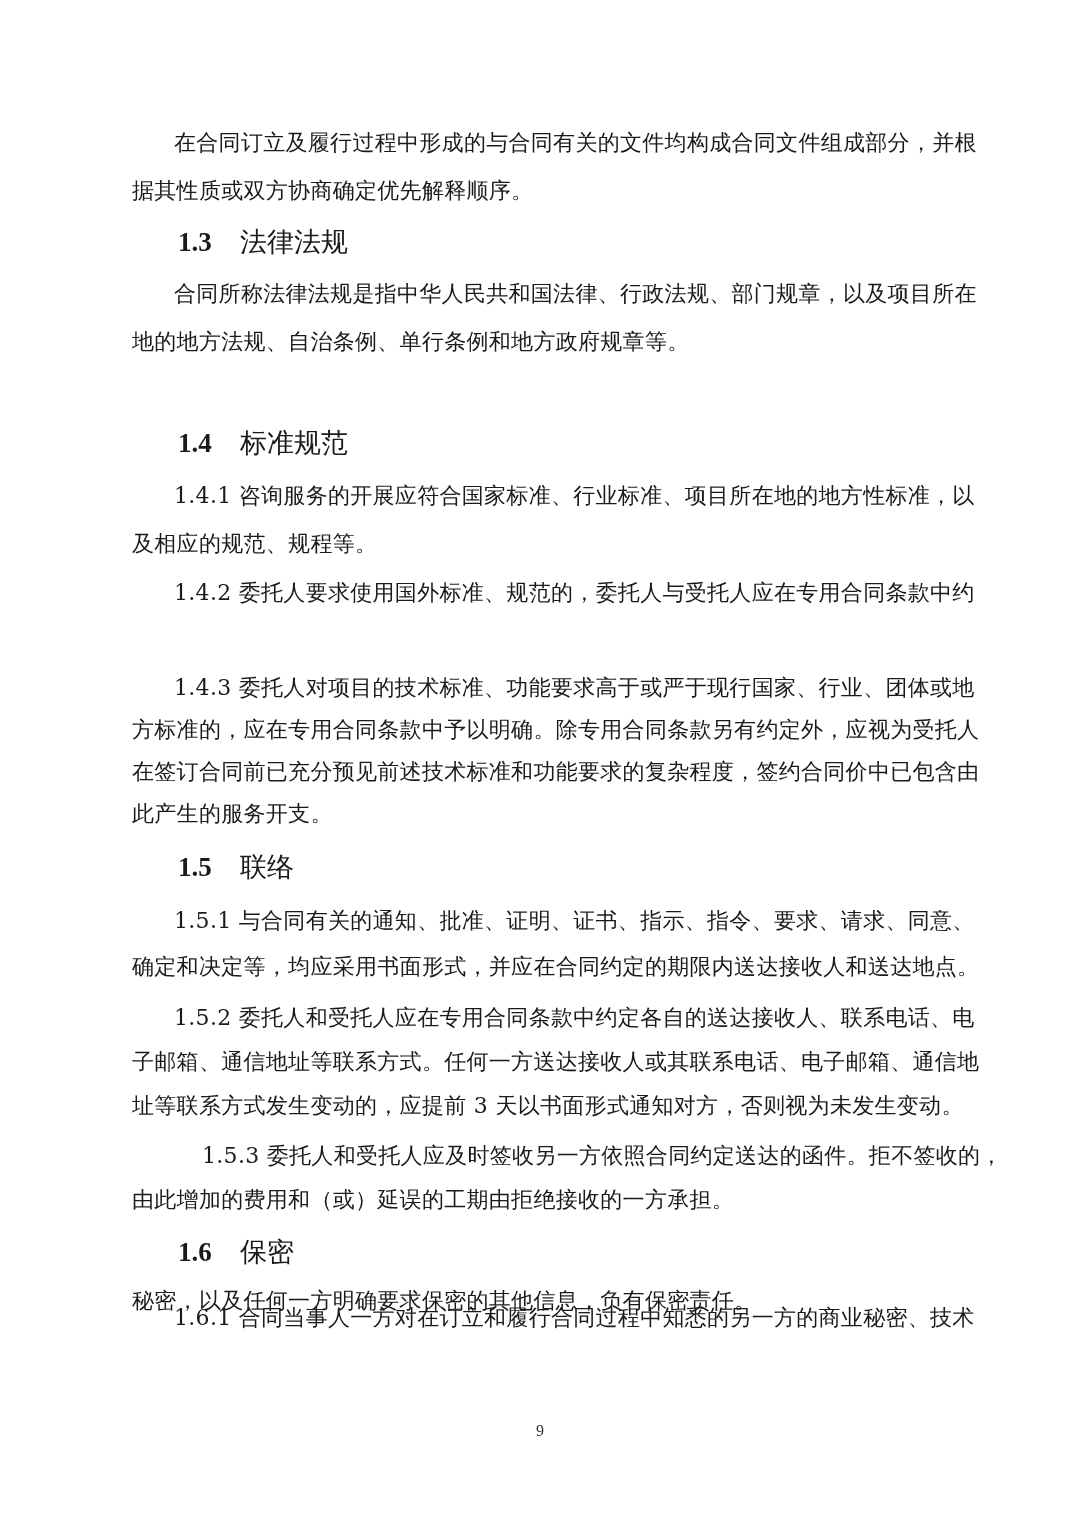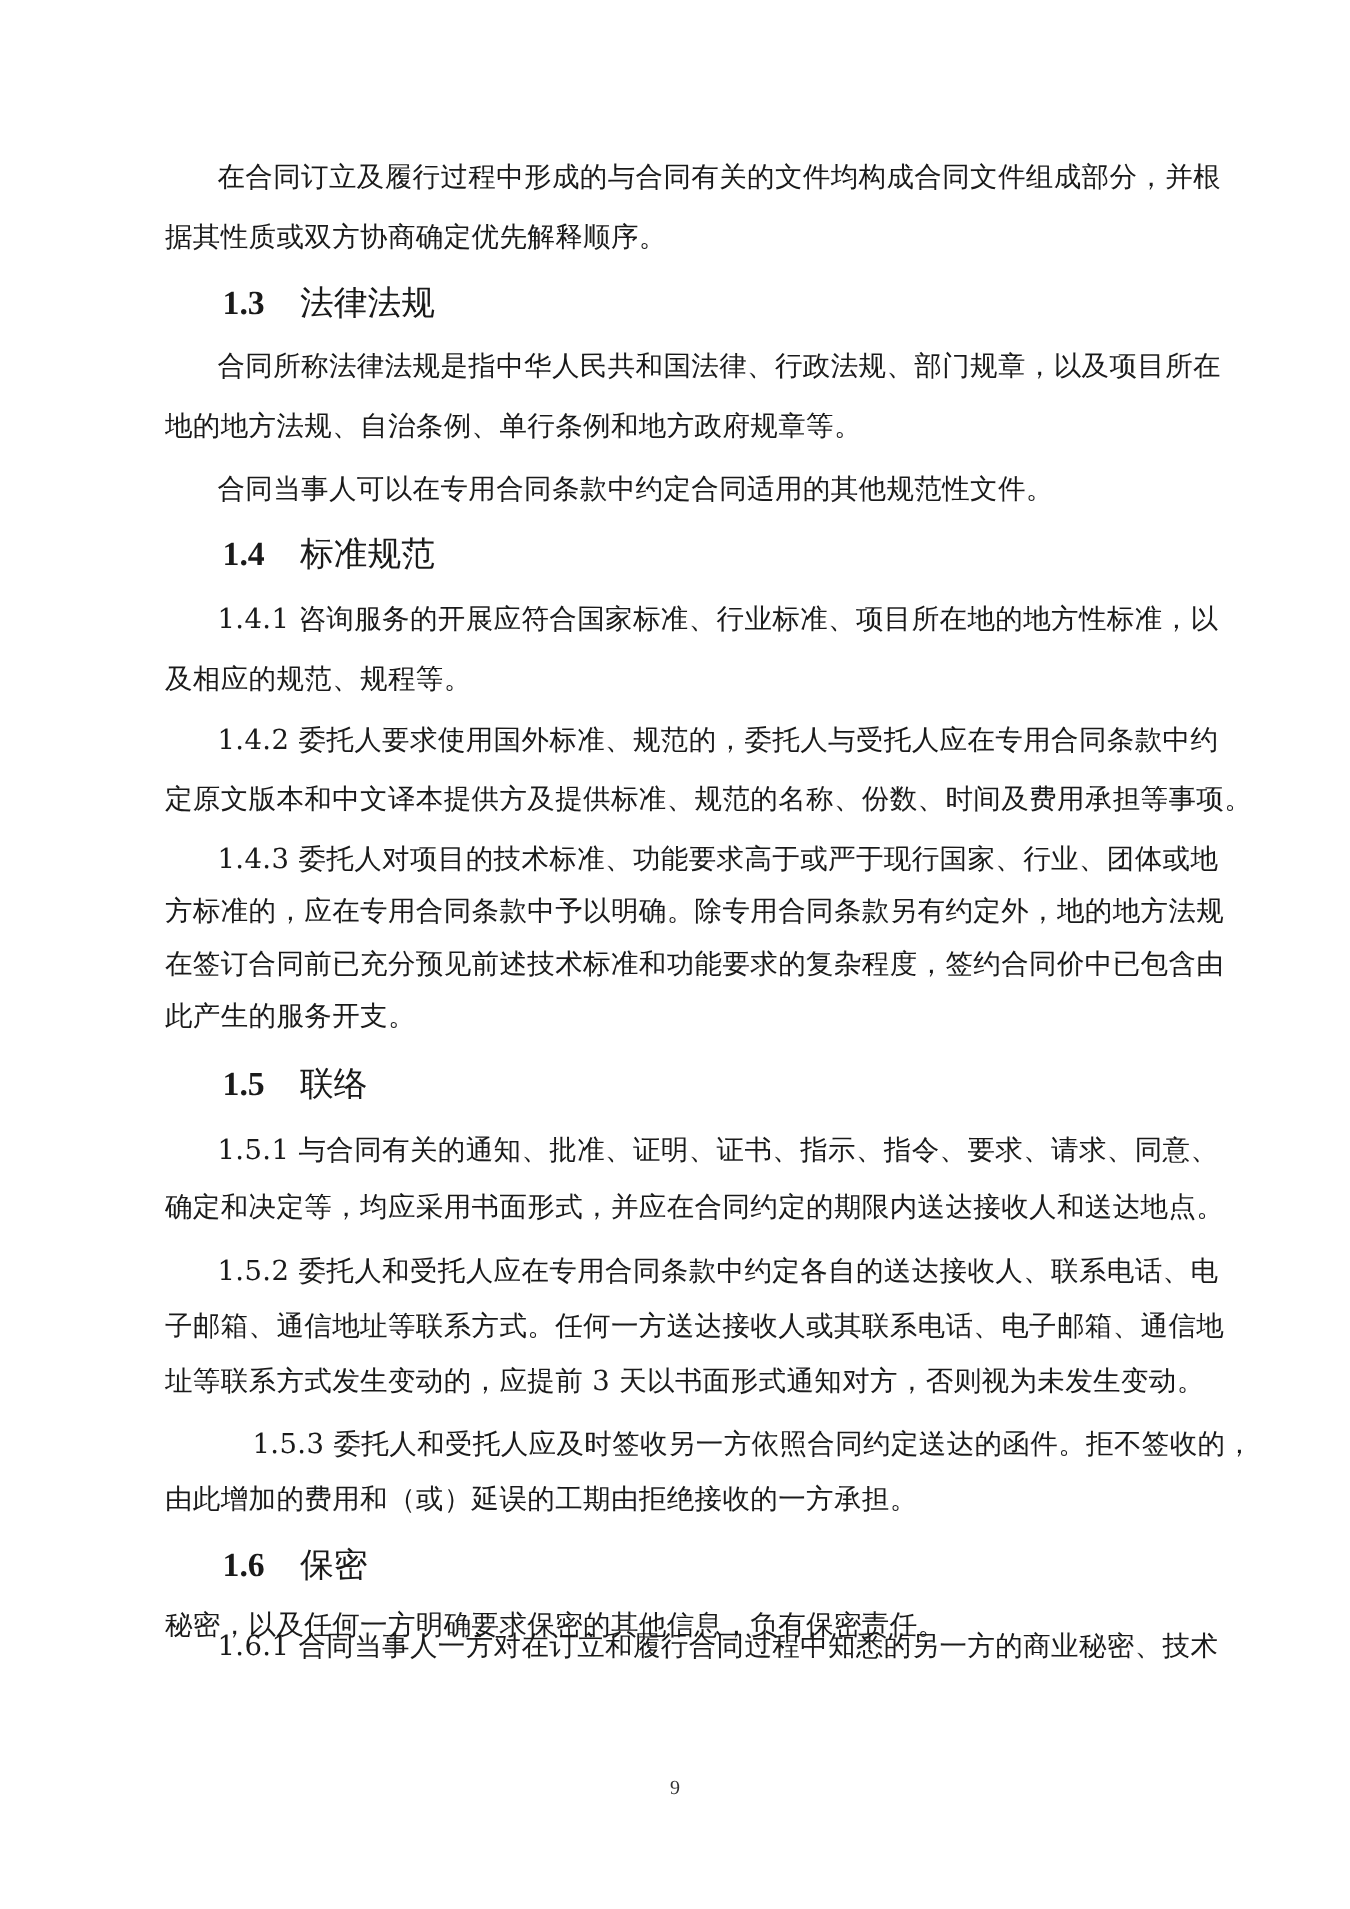--- a/index.html
+++ b/index.html
@@ -72,31 +72,29 @@
 <div class="page">
 
   <div class="line indent justify" style="top:129px;">在合同订立及履行过程中形成的与合同有关的文件均构成合同文件组成部分，并根</div>
   <div class="line" style="top:177px;">据其性质或双方协商确定优先解释顺序。</div>
 
   <div class="heading" style="top:228px;">
     <span class="num">1.3</span><span class="title">法律法规</span>
   </div>
   <div class="line indent justify" style="top:280px;">合同所称法律法规是指中华人民共和国法律、行政法规、部门规章，以及项目所在</div>
   <div class="line" style="top:328px;">地的地方法规、自治条例、单行条例和地方政府规章等。</div>
-  <div class="line indent" style="top:378px;">合同当事人可以在专用合同条款中约定合同适用的其他规范性文件。</div>
 
   <div class="heading" style="top:429px;">
     <span class="num">1.4</span><span class="title">标准规范</span>
   </div>
   <div class="line indent justify" style="top:482px;">1.4.1 咨询服务的开展应符合国家标准、行业标准、项目所在地的地方性标准，以</div>
   <div class="line" style="top:530px;">及相应的规范、规程等。</div>
   <div class="line indent justify" style="top:579px;">1.4.2 委托人要求使用国外标准、规范的，委托人与受托人应在专用合同条款中约</div>
-  <div class="line justify" style="top:626px;">定原文版本和中文译本提供方及提供标准、规范的名称、份数、时间及费用承担等事项。</div>
   <div class="line indent justify" style="top:674px;">1.4.3 委托人对项目的技术标准、功能要求高于或严于现行国家、行业、团体或地</div>
-  <div class="line justify" style="top:716px;">方标准的，应在专用合同条款中予以明确。除专用合同条款另有约定外，地的地方法规</div>
+  <div class="line justify" style="top:716px;">方标准的，应在专用合同条款中予以明确。除专用合同条款另有约定外，应视为受托人</div>
   <div class="line justify" style="top:758px;">在签订合同前已充分预见前述技术标准和功能要求的复杂程度，签约合同价中已包含由</div>
   <div class="line" style="top:800px;">此产生的服务开支。</div>
 
   <div class="heading" style="top:853px;">
     <span class="num">1.5</span><span class="title">联络</span>
   </div>
   <div class="line indent justify" style="top:907px;">1.5.1 与合同有关的通知、批准、证明、证书、指示、指令、要求、请求、同意、</div>
   <div class="line justify" style="top:953px;">确定和决定等，均应采用书面形式，并应在合同约定的期限内送达接收人和送达地点。</div>
   <div class="line indent justify" style="top:1004px;">1.5.2 委托人和受托人应在专用合同条款中约定各自的送达接收人、联系电话、电</div>
   <div class="line justify" style="top:1048px;">子邮箱、通信地址等联系方式。任何一方送达接收人或其联系电话、电子邮箱、通信地</div>

